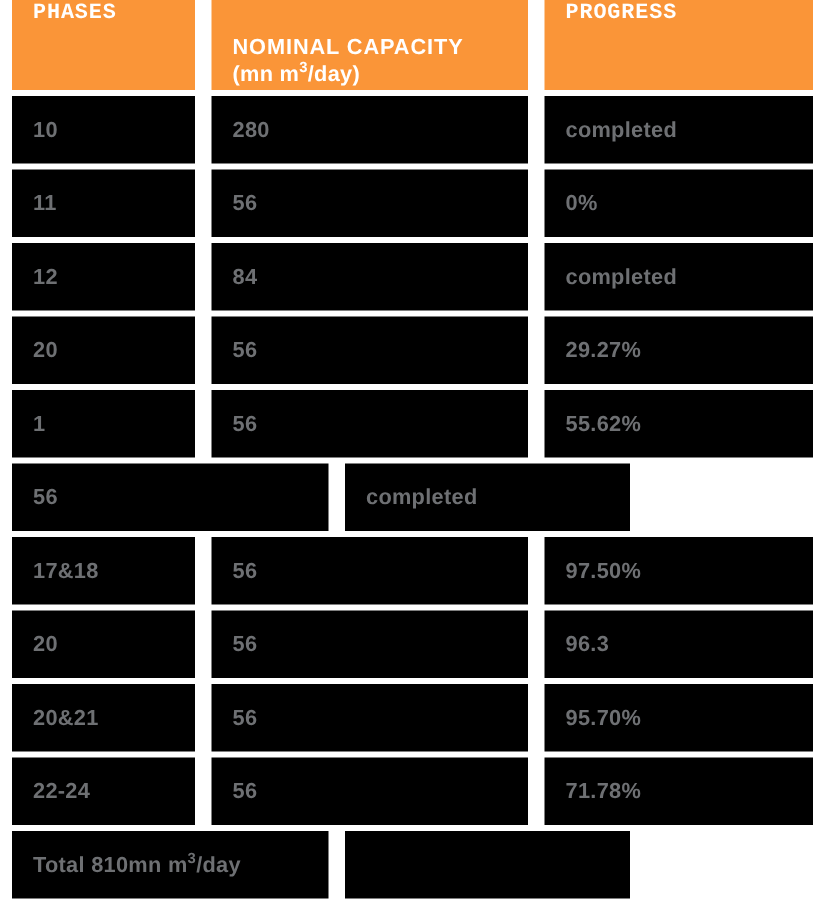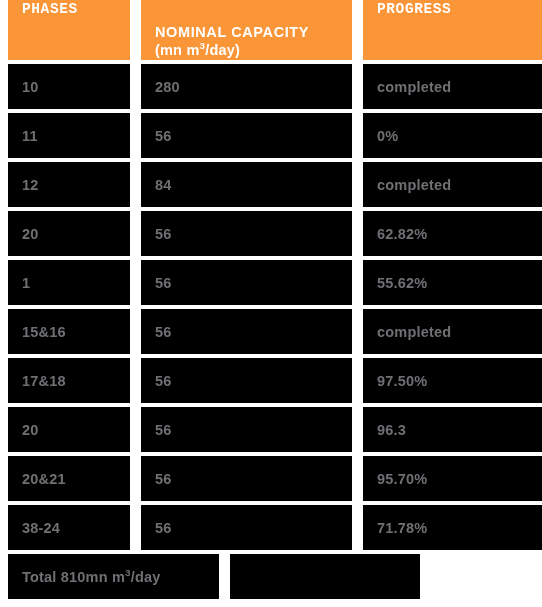--- a/index.html
+++ b/index.html
@@ -148,38 +148,35 @@
         </div>
       </div>
       <div class="grid-row data-row">
         <div class="cell col-phase">
           <span>20</span>
         </div>
         <div class="cell col-cap">
           <span>56</span>
         </div>
         <div class="cell col-prog">
-          <span>62.82%</span>
+          <span>29.27%</span>
         </div>
       </div>
       <div class="grid-row data-row">
         <div class="cell col-phase">
           <span>1</span>
         </div>
         <div class="cell col-cap">
           <span>56</span>
         </div>
         <div class="cell col-prog">
           <span>55.62%</span>
         </div>
       </div>
       <div class="grid-row data-row">
-        <div class="cell col-phase">
-          <span>15&amp;16</span>
-        </div>
         <div class="cell col-cap">
           <span>56</span>
         </div>
         <div class="cell col-prog">
           <span>completed</span>
         </div>
       </div>
       <div class="grid-row data-row">
         <div class="cell col-phase">
           <span>17&amp;18</span>
@@ -208,21 +205,21 @@
         </div>
         <div class="cell col-cap">
           <span>56</span>
         </div>
         <div class="cell col-prog">
           <span>95.70%</span>
         </div>
       </div>
       <div class="grid-row data-row">
         <div class="cell col-phase">
-          <span>38-24</span>
+          <span>22-24</span>
         </div>
         <div class="cell col-cap">
           <span>56</span>
         </div>
         <div class="cell col-prog">
           <span>71.78%</span>
         </div>
       </div>
       <div class="grid-row data-row">
         <div class="cell col-cap">

